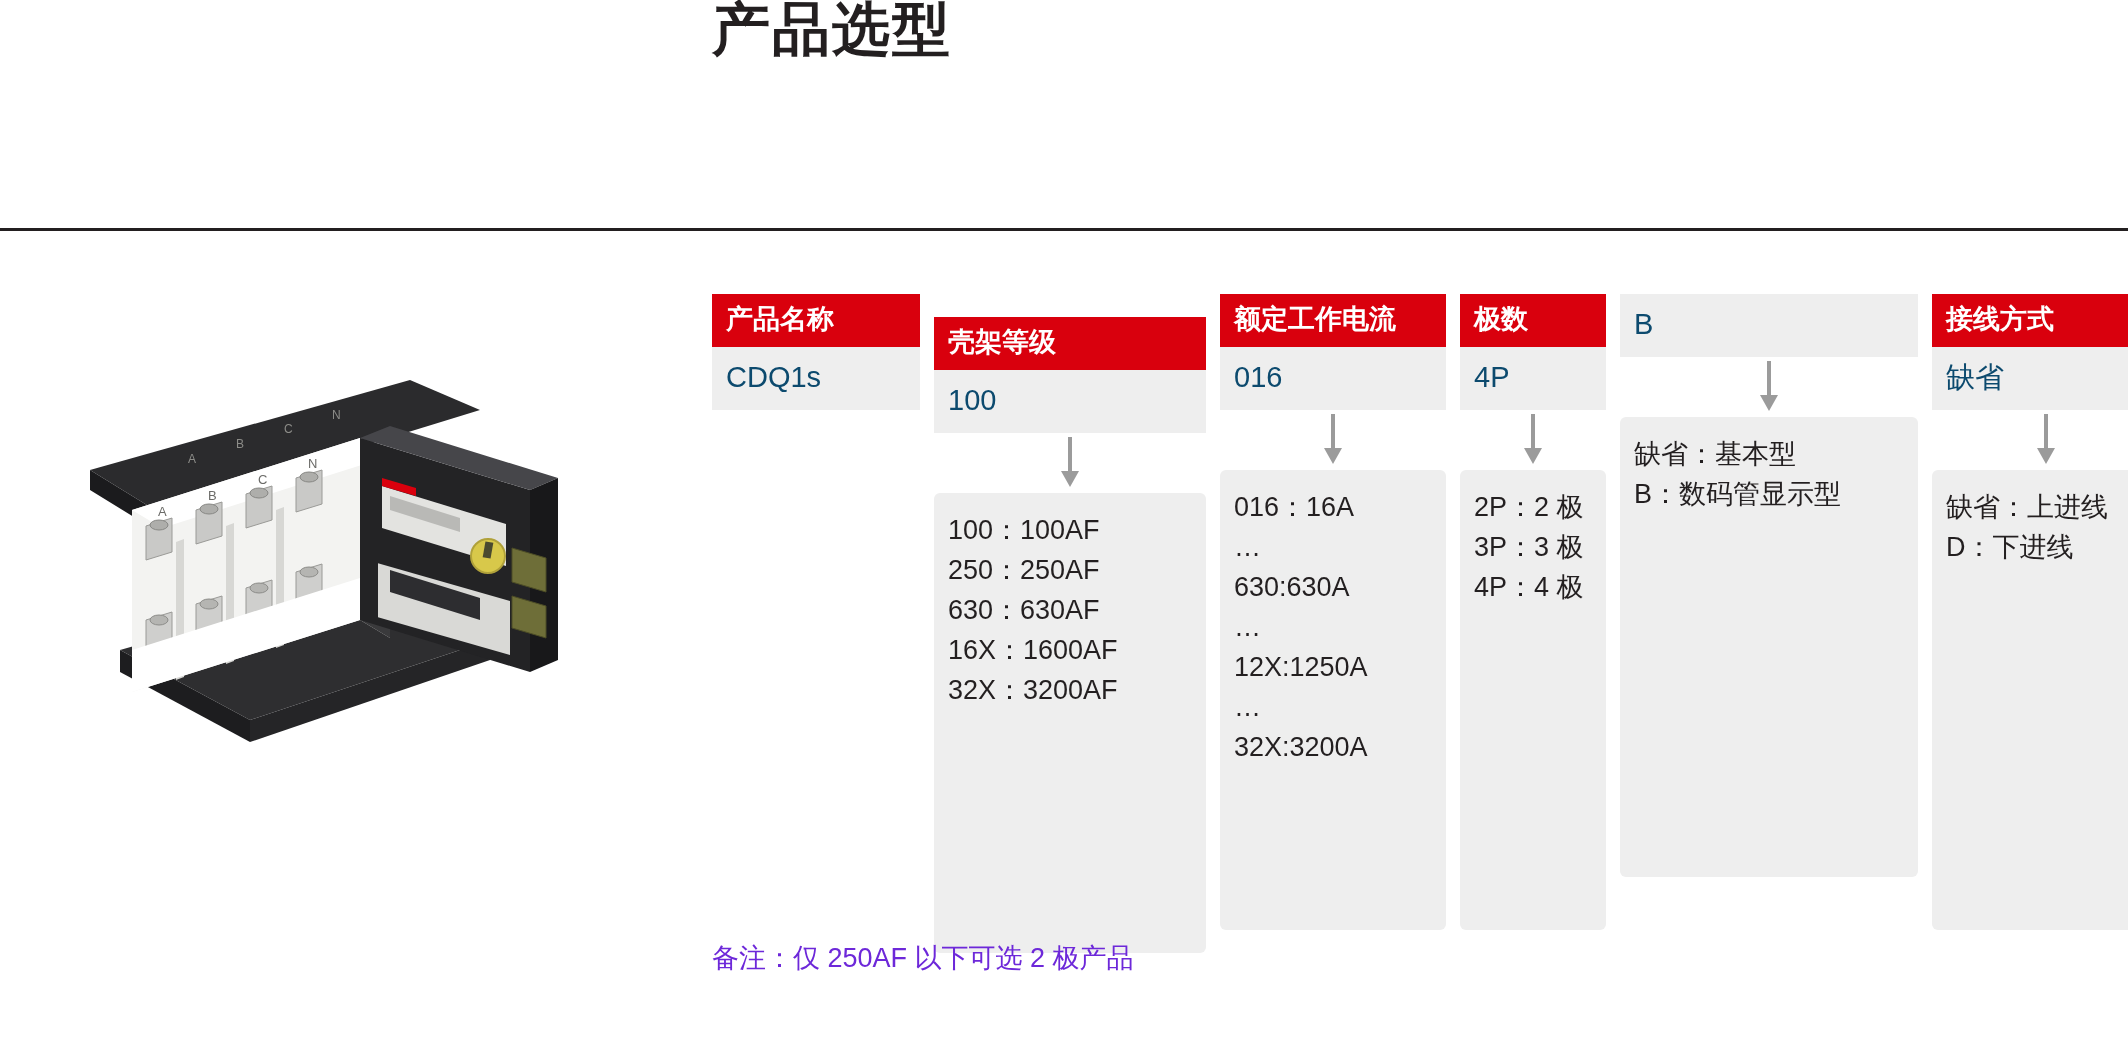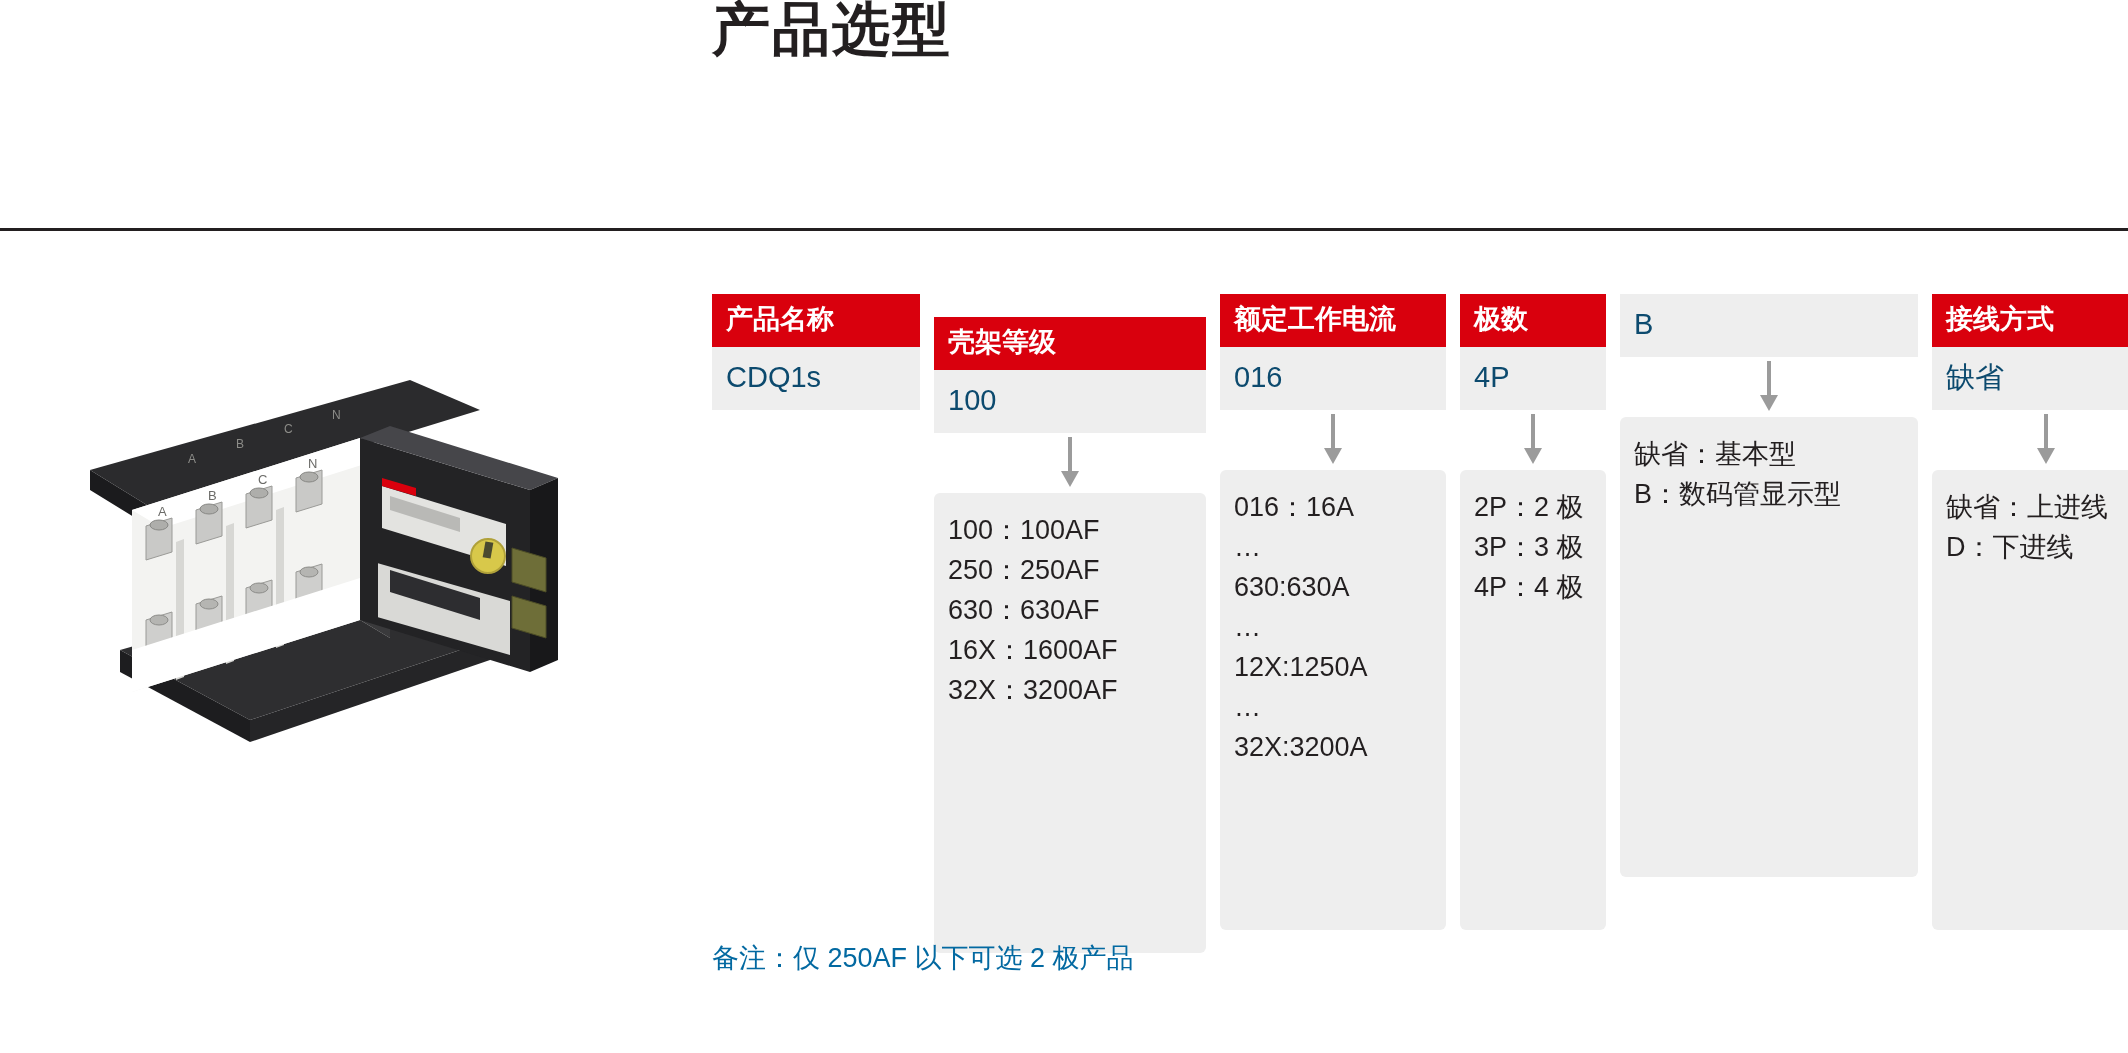--- a/index.html
+++ b/index.html
@@ -114,21 +114,21 @@
   
   .body-tall { height: 460px; }
   .name-spacer { height: 60px; background: #ffffff; }
 
   
   .remark {
     position: absolute;
     left: 712px;
     top: 940px;
     font-size: 27px;
-    color: #0369a1;
+    color: #6d28d9;
     white-space: nowrap;
   }
 </style>
 </head>
 <body>
 
 <div class="page-title">产品选型</div>
 
 <div class="top-rule"></div>
 

